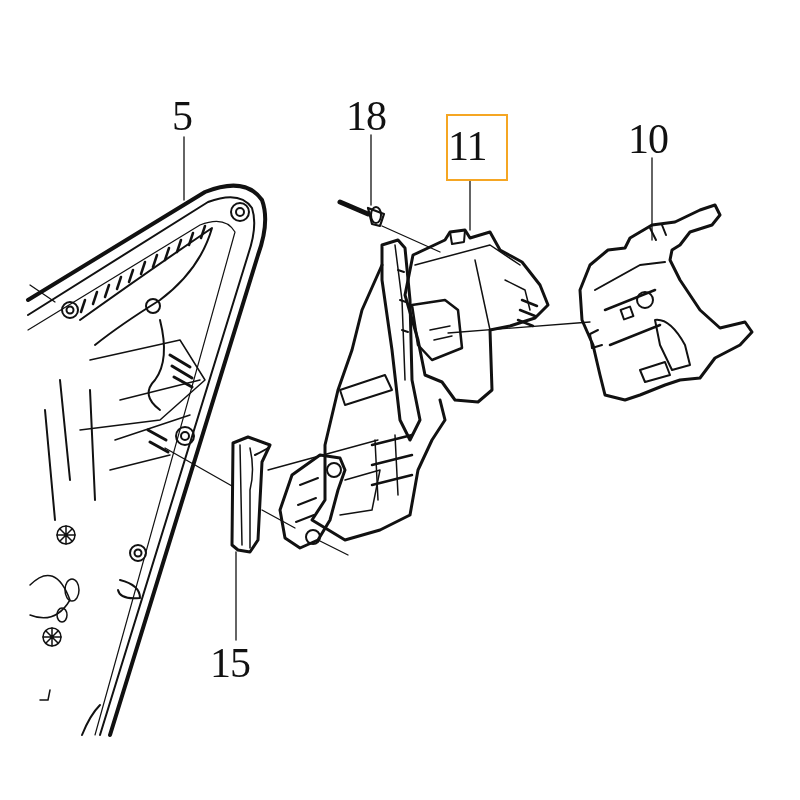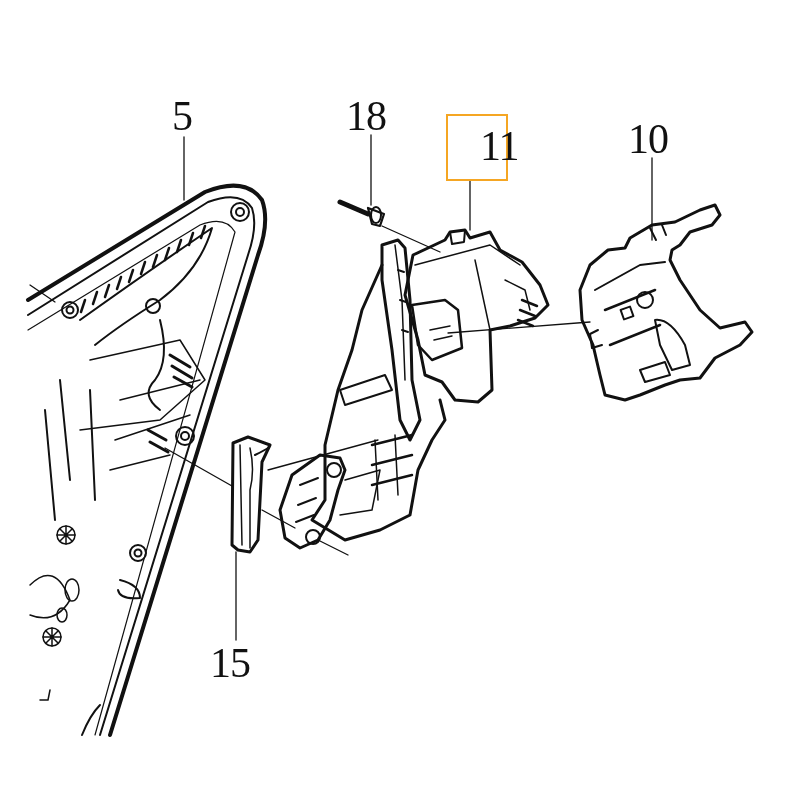--- a/index.html
+++ b/index.html
@@ -147,17 +147,17 @@
       <path d="M268,470 L378,440"></path>
       <path d="M262,510 L295,528"></path>
       <path d="M318,540 L348,555"></path>
     </g>
   </svg>
 
   <div class="label" style="left:172px; top:95px;">5</div>
   <div class="label" style="left:346px; top:95px;">18</div>
 
   <div class="highlight" style="left:446px; top:114px; width:62px; height:67px;"></div>
-  <div class="label" style="left:448px; top:125px;margin-left:32px;">11</div>
+  <div class="label" style="left:448px; top:125px;">11</div>
 
   <div class="label" style="left:628px; top:118px;text-align:center;">10</div>
   <div class="label" style="left:210px; top:642px;">15</div>
 </div>
 
 </body></html>

